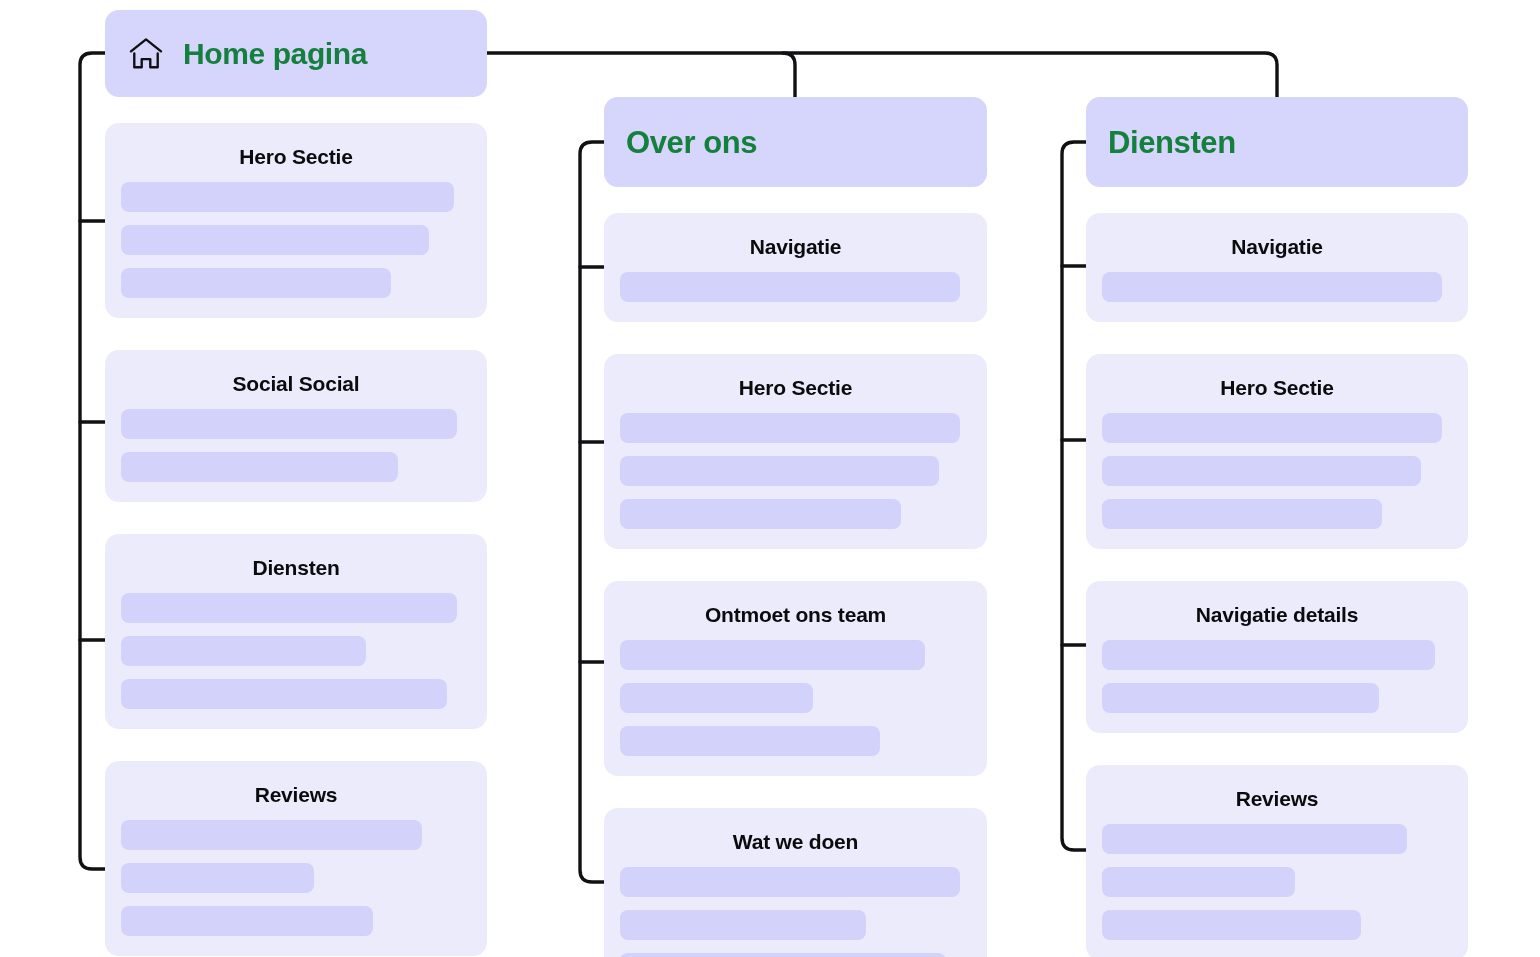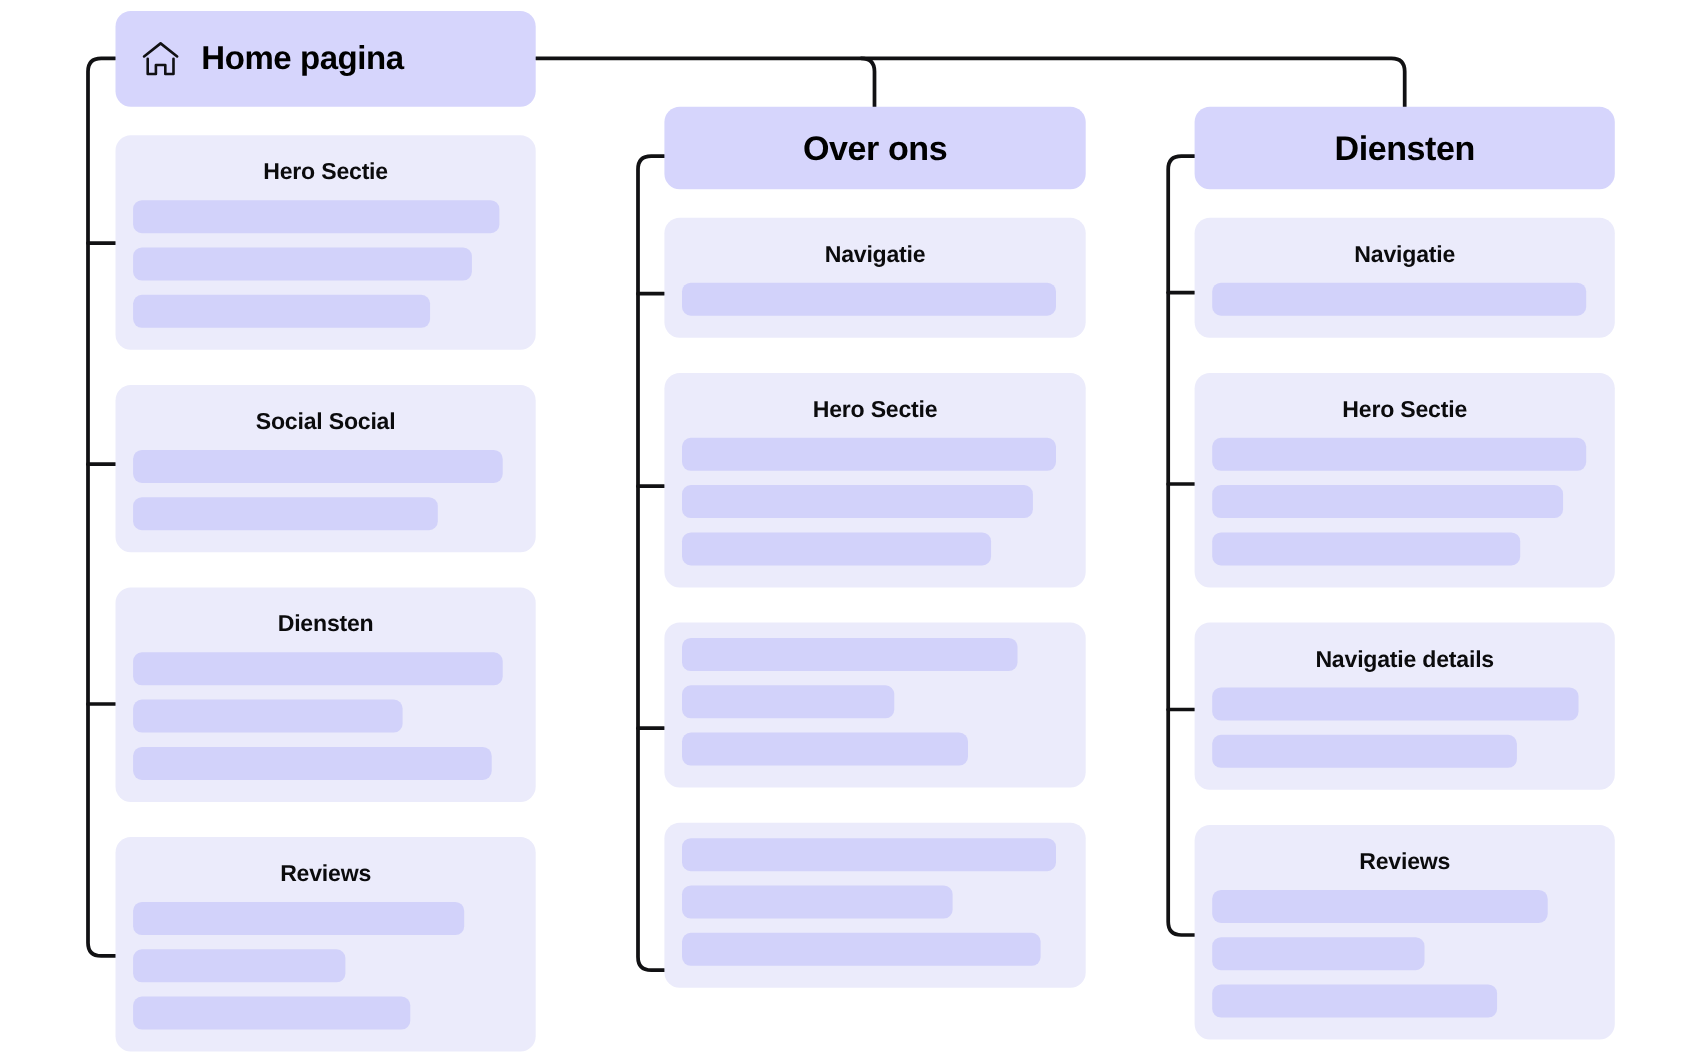--- a/index.html
+++ b/index.html
@@ -31,28 +31,27 @@
     display:flex;align-items:center;
     box-sizing:border-box;
   }
   .node-header.root{
     height:87px;
     padding:0 22px;
     gap:18px;
     justify-content:flex-start;
   }
   .node-header.branch{
-    height:75px;
-    justify-content:center;
+    height:90px;
     padding:0 22px;
   }
   .node-title{
     font-size:30px;
     font-weight:bold;
-    color:#000000;
+    color:#15803d;
     letter-spacing:-0.4px;
     line-height:1;
     white-space:nowrap;
   }
   .node-title.branch-title{font-size:31px;}
 
   .home-icon{width:38px;height:38px;display:block;flex:0 0 auto;}
   .home-icon svg{display:block;width:38px;height:38px;}
 
   
@@ -178,28 +177,30 @@
     <div class="section-card">
       <div class="section-title">Hero Sectie</div>
       <div class="bar" style="width:97%"></div>
       <div class="bar" style="width:91%"></div>
       <div class="bar" style="width:80%"></div>
     </div>
 
     <div class="gap-32"></div>
 
     <div class="section-card">
+      <div class="section-title">Ontmoet ons team</div>
       <div class="bar" style="width:87%"></div>
       <div class="bar" style="width:55%"></div>
       <div class="bar" style="width:74%"></div>
     </div>
 
     <div class="gap-32"></div>
 
     <div class="section-card">
+      <div class="section-title">Wat we doen</div>
       <div class="bar" style="width:97%"></div>
       <div class="bar" style="width:70%"></div>
       <div class="bar" style="width:93%"></div>
     </div>
   </div>
 
   <div class="column col-diensten">
 
     <div class="node-header branch">
       <span class="node-title branch-title">Diensten</span>

